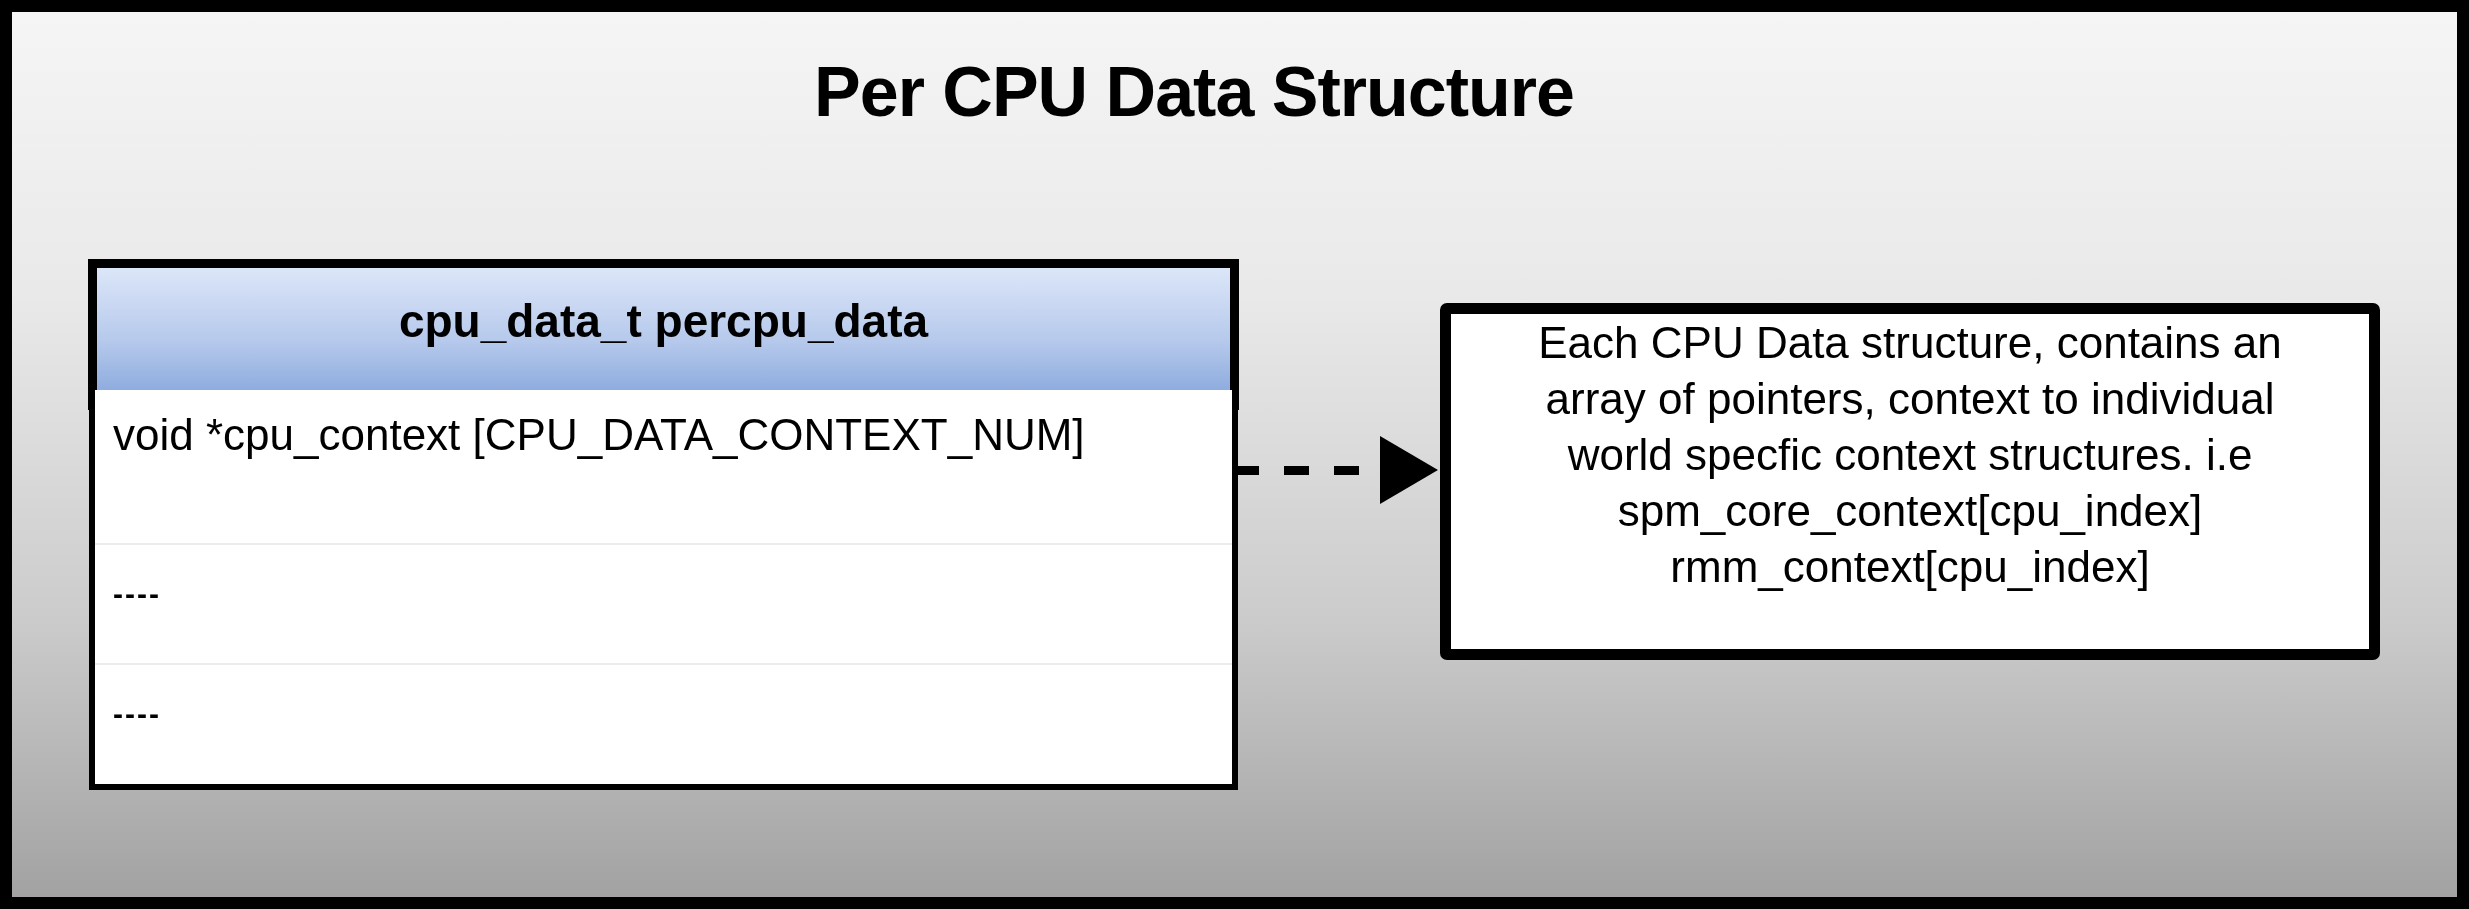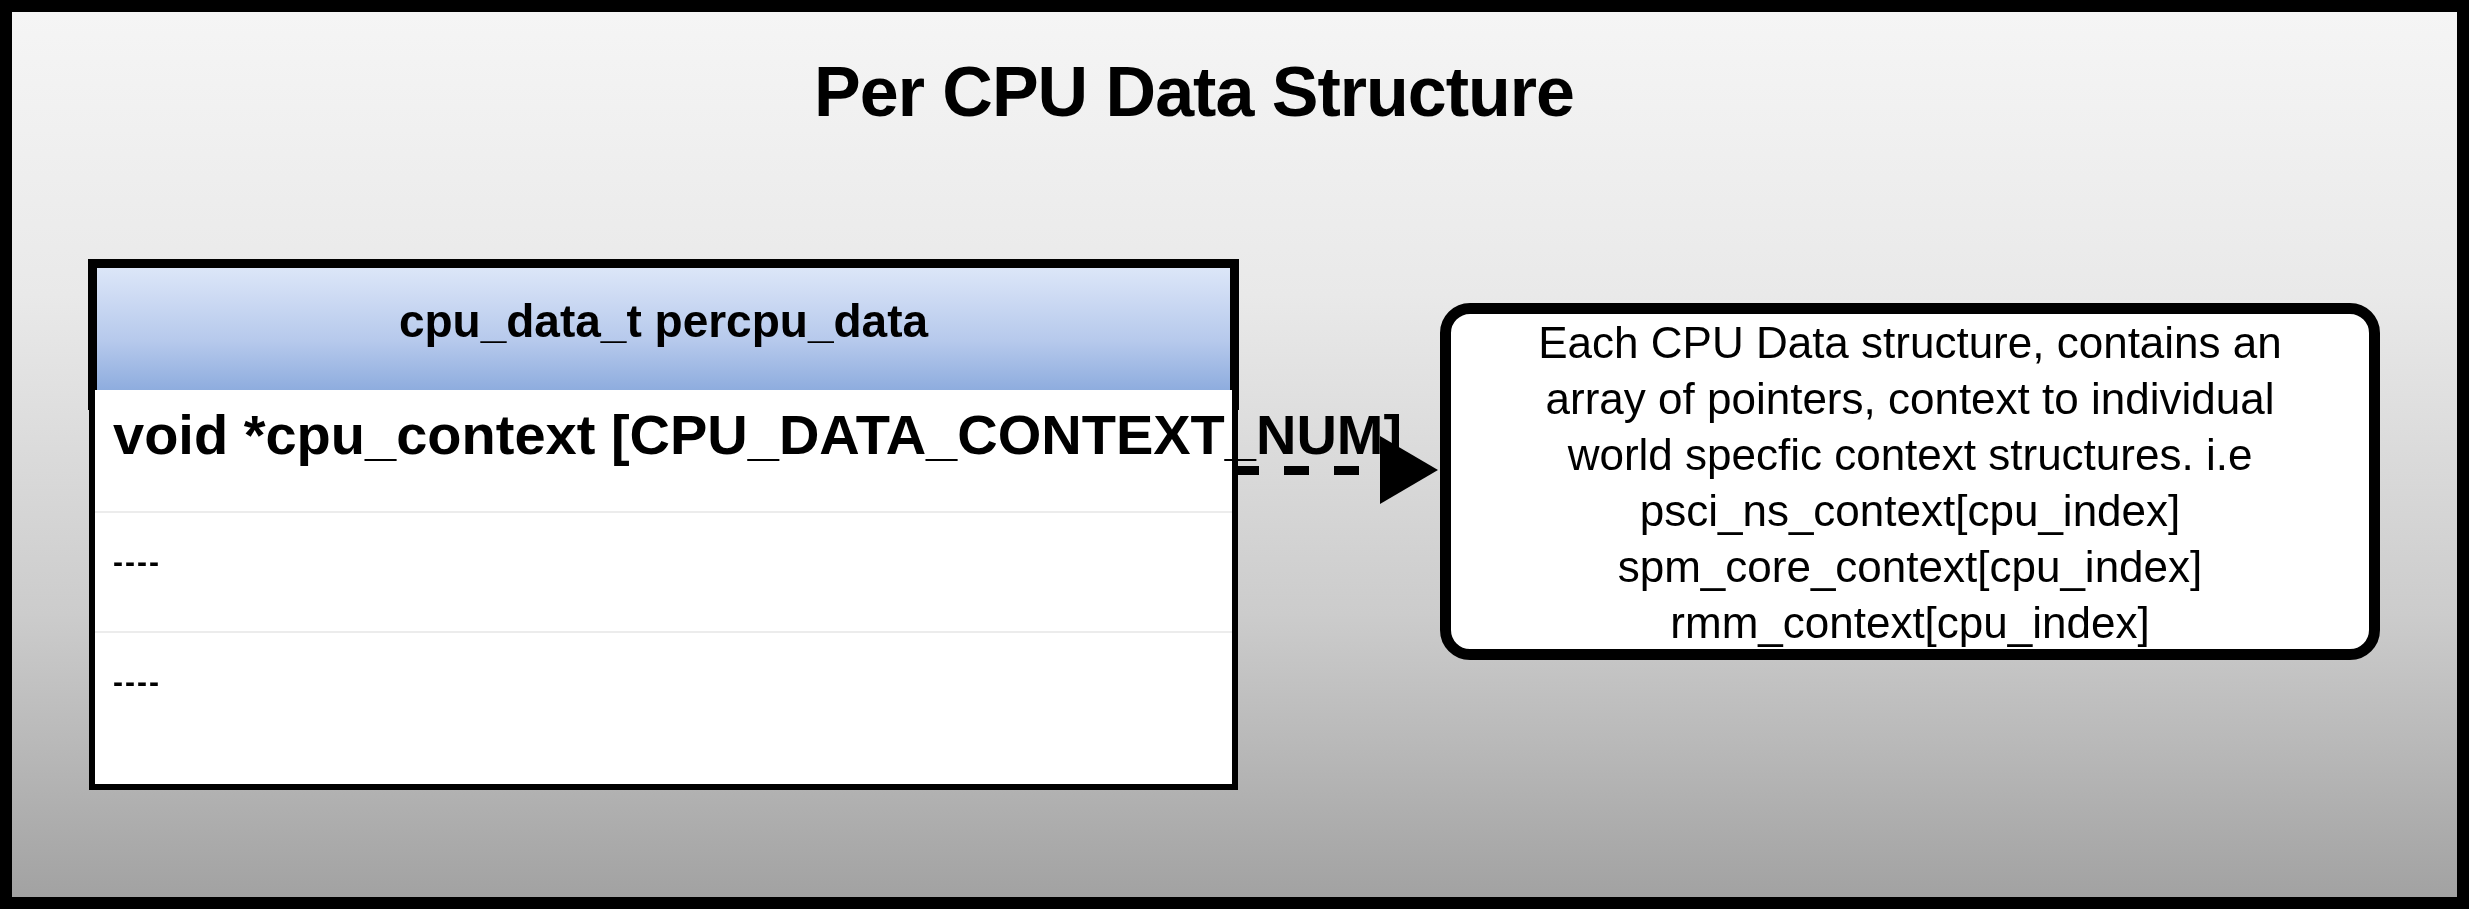--- a/index.html
+++ b/index.html
@@ -60,24 +60,24 @@
     height: 400px;
     box-sizing: border-box;
     border: 6px solid #000;
     border-top: none;
     background: #ffffff;
     display: flex;
     flex-direction: column;
   }
   .struct-row { box-sizing: border-box; padding-left: 18px; text-align: left; }
   .struct-row.member {
-    height: 123px;
+    height: 155px;
     border-bottom: 2px solid #ececec;
-    font-weight: bold;
-    font-size: 56px;
+    font-weight: normal;
+    font-size: 44px;
     line-height: 50px;
     padding-top: 20px;
     white-space: nowrap;
   }
   .struct-row.placeholder {
     height: 120px;
     border-bottom: 2px solid #ececec;
     font-weight: bold;
     font-size: 30px;
     line-height: 34px;
@@ -109,21 +109,21 @@
 
   
   .callout {
     position: absolute;
     left: 1428px;
     top: 291px;
     width: 940px;
     height: 357px;
     box-sizing: border-box;
     border: 11px solid #000;
-    border-radius: 30px;
+    border-radius: 7px;
     background: #ffffff;
     text-align: center;
     font-size: 44px;
     line-height: 56px;
     padding-top: 1px;
   }
   .callout-line { white-space: nowrap; }
 </style>
 </head>
 <body>
@@ -145,18 +145,17 @@
 
   <div class="arrow">
     <div class="arrow-line"></div>
     <div class="arrow-head"></div>
   </div>
 
   <div class="callout">
     <div class="callout-line">Each CPU Data structure, contains an</div>
     <div class="callout-line">array of pointers, context to individual</div>
     <div class="callout-line">world specfic context structures. i.e</div>
-    <div class="callout-line">psci_ns_context[cpu_index]</div>
     <div class="callout-line">spm_core_context[cpu_index]</div>
     <div class="callout-line">rmm_context[cpu_index]</div>
   </div>
 
 </div>
 
 </body></html>

